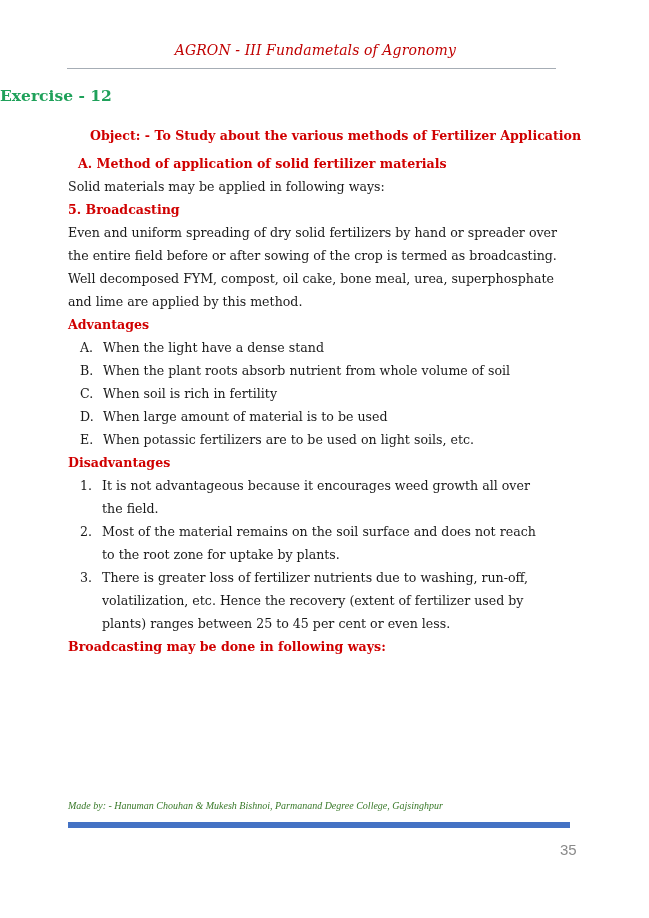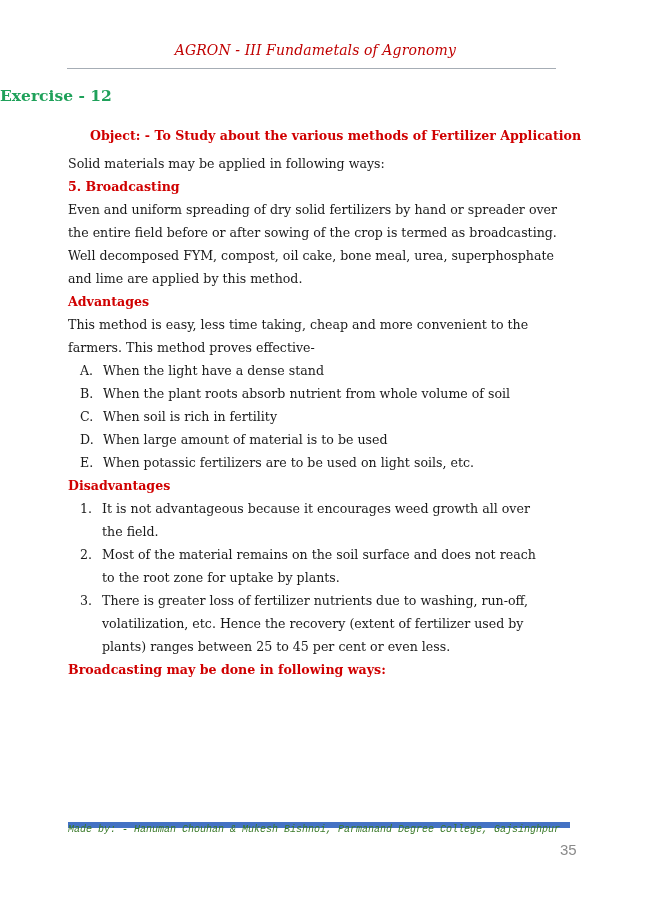--- a/index.html
+++ b/index.html
@@ -110,22 +110,22 @@
       position: absolute;
       left: 68px;
       top: 822px;
       width: 502px;
       height: 6px;
       background: #4472c4;
     }
     .footer-text {
       position: absolute;
       left: 68px;
-      top: 824px;
-      font-family: Liberation Mono, monospace;
+      top: 800px;
+      font-family: Liberation Serif, serif;
       font-style: italic;
       font-size: 10px;
       color: #3a7a2a;
       white-space: nowrap;
     }
     .page-number {
       position: absolute;
       left: 560px;
       top: 841px;
       font-family: Liberation Sans, sans-serif;
@@ -141,35 +141,32 @@
   <div class="header-title">AGRON - III Fundametals of Agronomy</div>
   <div class="header-rule"></div>
 
   <div class="exercise-title">Exercise - 12</div>
 
   <div class="content">
 
     <div class="object-line">Object: - To Study about the various methods of Fertilizer Application</div>
 
 
+    <div class="red-bold subheading-a">A. Method of application of solid fertilizer materials</div>
     <div class="nowrap">Solid materials may be applied in following ways:</div>
 
     <div class="red-bold">5. Broadcasting</div>
     <div>
       <div class="nowrap">Even and uniform spreading of dry solid fertilizers by hand or spreader over</div>
       <div class="nowrap">the entire field before or after sowing of the crop is termed as broadcasting.</div>
       <div class="nowrap">Well decomposed FYM, compost, oil cake, bone meal, urea, superphosphate</div>
       <div class="nowrap">and lime are applied by this method.</div>
     </div>
 
     <div class="red-bold">Advantages</div>
-    <div>
-      <div class="nowrap">This method is easy, less time taking, cheap and more convenient to the</div>
-      <div class="nowrap">farmers. This method proves effective-</div>
-    </div>
 
     <ul class="alpha-list">
       <li>
         <span class="marker">A.</span>
         <span>When the light have a dense stand</span>
       </li>
       <li>
         <span class="marker">B.</span>
         <span>When the plant roots absorb nutrient from whole volume of soil</span>
       </li>

